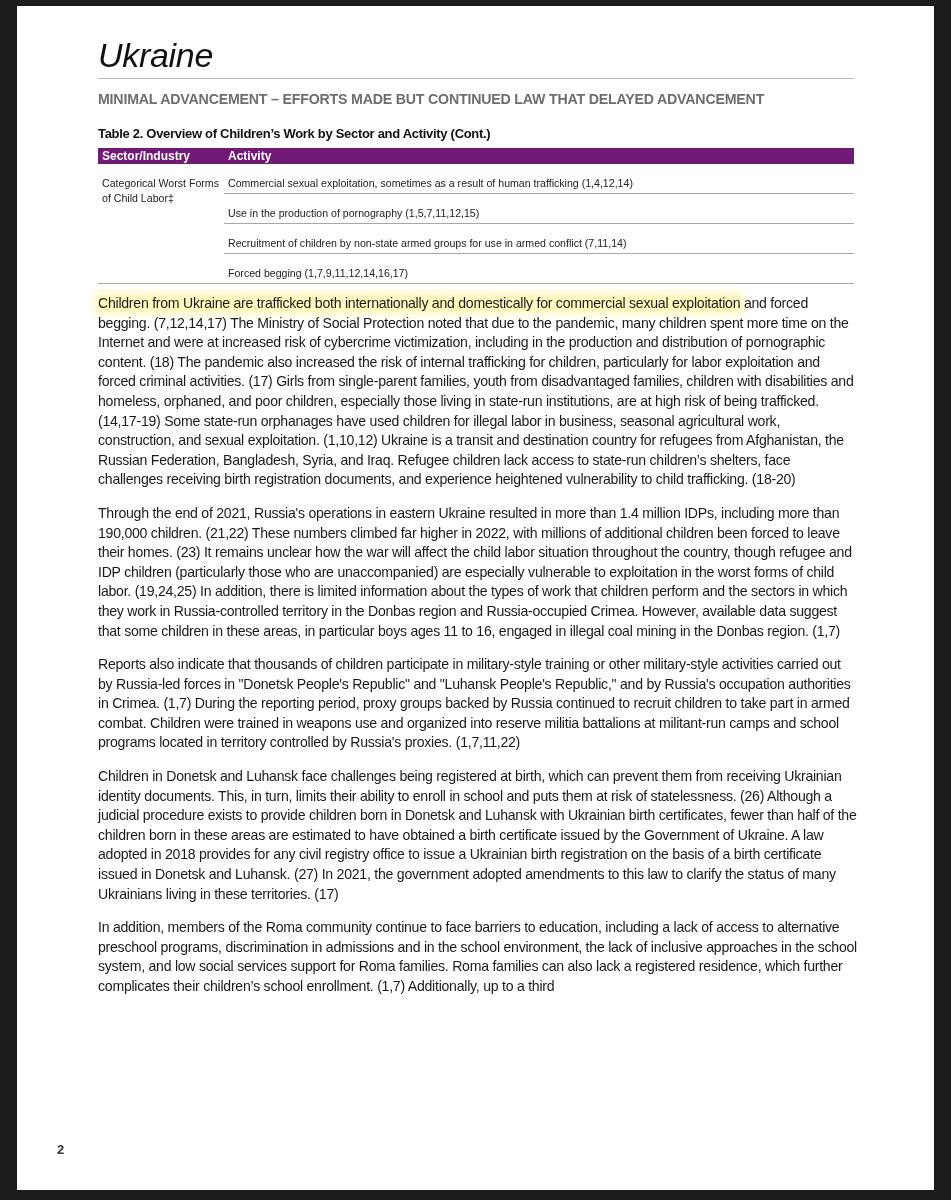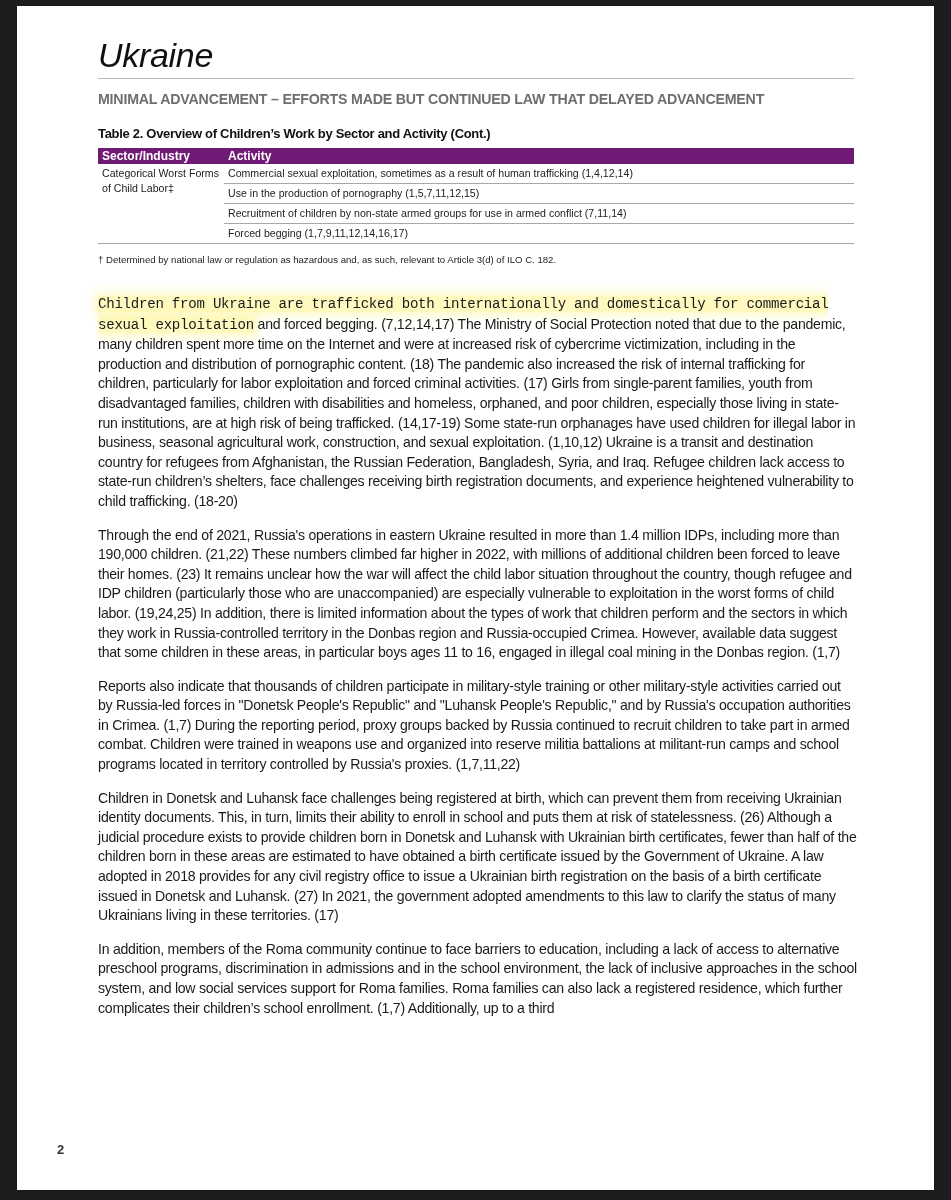--- a/index.html
+++ b/index.html
@@ -82,21 +82,21 @@
       color: #ffffff;
       font-weight: 700;
       font-size: 12px;
       text-align: left;
       padding: 1px 4px 1px 4px;
       height: 14px;
       line-height: 14px;
     }
     .wf-table th.col1 { width: 118px; }
     .wf-table td {
-      padding: 2px 4px 2px 4px;
+      padding: 12px 4px 2px 4px;
       height: 15px;
       line-height: 14px;
       vertical-align: top;
       margin-left: 44px;
     }
     .wf-table td.sector {
       line-height: 15px;
       border-bottom: 1px solid #a8a8a8;
     }
     .wf-table td.activity {
@@ -123,21 +123,20 @@
       color: #1a1a1a;
       letter-spacing: -0.25px;
     }
     .body p {
       margin: 0 0 14px 0;
     }
     .hl {
       background: rgba(255, 244, 140, 0.55);
       box-shadow: 0 0 8px 4px rgba(255, 244, 140, 0.45);
       border-radius: 0;
-      font-family: Liberation Mono, monospace;
     }
     .page-num {
       position: absolute;
       left: 40px;
       top: 1136px;
       font-family: "Liberation Sans", sans-serif;
       font-weight: 700;
       font-size: 13px;
       color: #333;
     }
@@ -182,21 +181,20 @@
         <tr>
           <td class="activity">Recruitment of children by non-state armed groups for use in armed conflict (7,11,14)</td>
         </tr>
         <tr>
           <td class="activity">Forced begging (1,7,9,11,12,14,16,17)</td>
         </tr>
       </tbody>
     </table>
 
     <div class="footnotes">
-      <div>† Determined by national law or regulation as hazardous and, as such, relevant to Article 3(d) of ILO C. 182.</div>
     </div>
 
     <div class="body">
       <p><span class="hl">Children from Ukraine are trafficked both internationally and domestically for commercial sexual exploitation</span><span> and forced begging. (7,12,14,17) The Ministry of Social Protection noted that due to the pandemic, many children spent more time on the Internet and were at increased risk of cybercrime victimization, including in the production and distribution of pornographic content. (18) The pandemic also increased the risk of internal trafficking for children, particularly for labor exploitation and forced criminal activities. (17) Girls from single-parent families, youth from disadvantaged families, children with disabilities and homeless, orphaned, and poor children, especially those living in state-run institutions, are at high risk of being trafficked. (14,17-19) Some state-run orphanages have used children for illegal labor in business, seasonal agricultural work, construction, and sexual exploitation. (1,10,12) Ukraine is a transit and destination country for refugees from Afghanistan, the Russian Federation, Bangladesh, Syria, and Iraq. Refugee children lack access to state-run children’s shelters, face challenges receiving birth registration documents, and experience heightened vulnerability to child trafficking. (18-20)</span></p>
       <p>Through the end of 2021, Russia's operations in eastern Ukraine resulted in more than 1.4 million IDPs, including more than 190,000 children. (21,22) These numbers climbed far higher in 2022, with millions of additional children been forced to leave their homes. (23) It remains unclear how the war will affect the child labor situation throughout the country, though refugee and IDP children (particularly those who are unaccompanied) are especially vulnerable to exploitation in the worst forms of child labor. (19,24,25) In addition, there is limited information about the types of work that children perform and the sectors in which they work in Russia-controlled territory in the Donbas region and Russia-occupied Crimea. However, available data suggest that some children in these areas, in particular boys ages 11 to 16, engaged in illegal coal mining in the Donbas region. (1,7)</p>
       <p>Reports also indicate that thousands of children participate in military-style training or other military-style activities carried out by Russia-led forces in "Donetsk People's Republic" and "Luhansk People's Republic," and by Russia's occupation authorities in Crimea. (1,7) During the reporting period, proxy groups backed by Russia continued to recruit children to take part in armed combat. Children were trained in weapons use and organized into reserve militia battalions at militant-run camps and school programs located in territory controlled by Russia's proxies. (1,7,11,22)</p>
       <p>Children in Donetsk and Luhansk face challenges being registered at birth, which can prevent them from receiving Ukrainian identity documents. This, in turn, limits their ability to enroll in school and puts them at risk of statelessness. (26) Although a judicial procedure exists to provide children born in Donetsk and Luhansk with Ukrainian birth certificates, fewer than half of the children born in these areas are estimated to have obtained a birth certificate issued by the Government of Ukraine. A law adopted in 2018 provides for any civil registry office to issue a Ukrainian birth registration on the basis of a birth certificate issued in Donetsk and Luhansk. (27) In 2021, the government adopted amendments to this law to clarify the status of many Ukrainians living in these territories. (17)</p>
       <p>In addition, members of the Roma community continue to face barriers to education, including a lack of access to alternative preschool programs, discrimination in admissions and in the school environment, the lack of inclusive approaches in the school system, and low social services support for Roma families. Roma families can also lack a registered residence, which further complicates their children’s school enrollment. (1,7) Additionally, up to a third</p>
     </div>
   </div>

